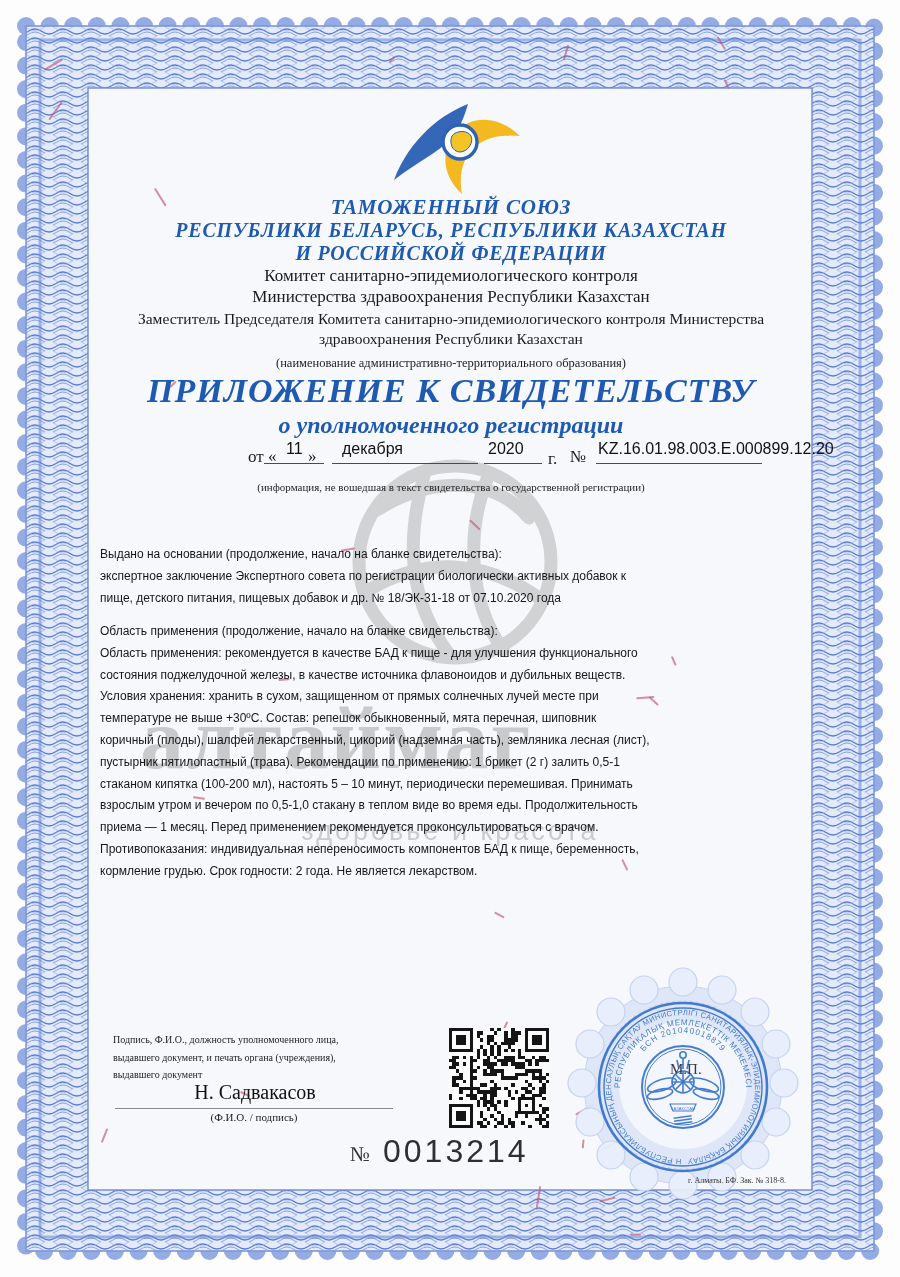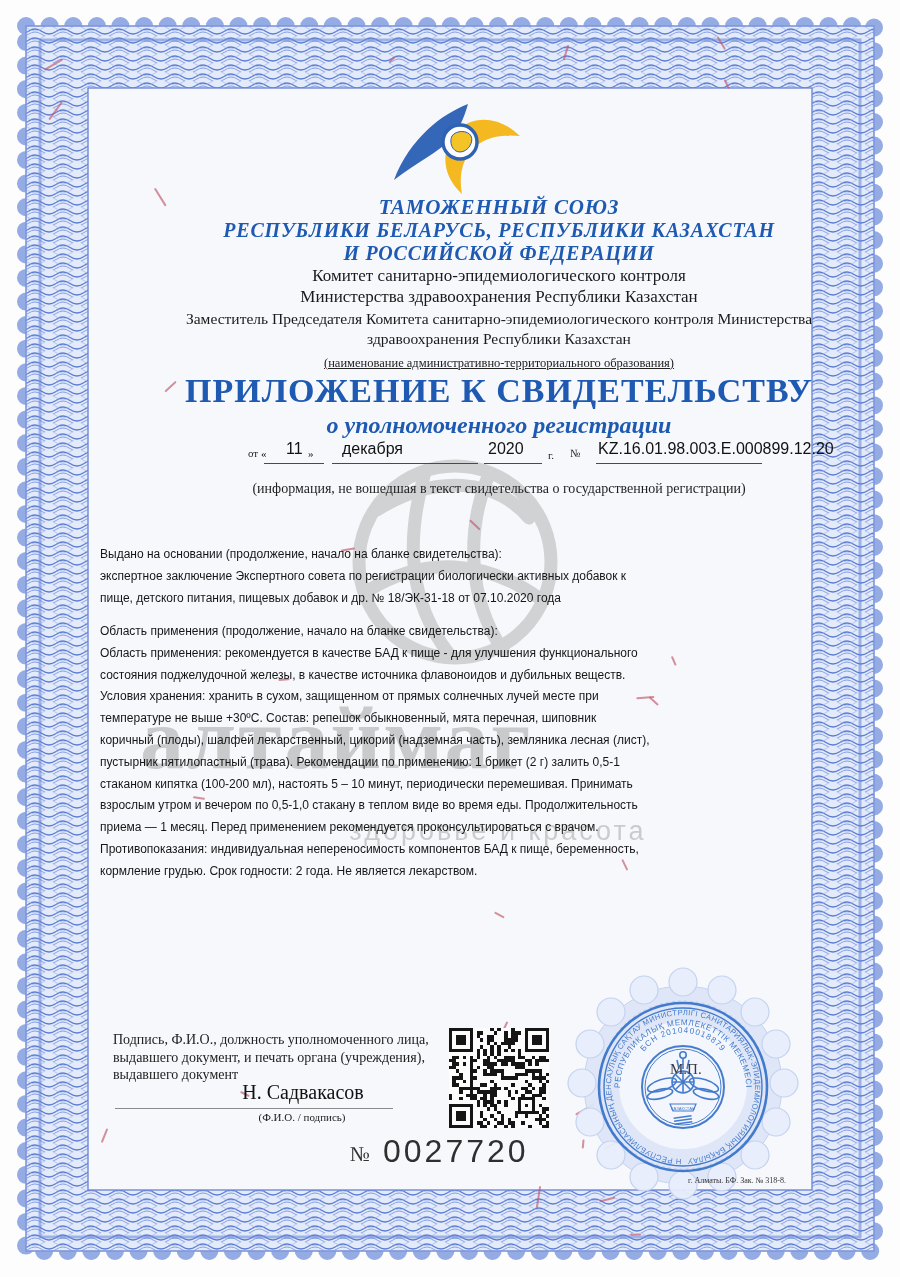--- a/index.html
+++ b/index.html
@@ -1,56 +1,56 @@
 <!DOCTYPE html>
 <html><head>
 <meta charset="utf-8">
 <style>
   html,body{margin:0;padding:0;background:#e9e9e9;}
   .page{position:relative;width:900px;height:1277px;background:#fdfdfe;overflow:hidden;
         font-family:"Liberation Serif", serif;color:#1a1a1a;margin:0 auto;}
   .inner-paper{position:absolute;left:88px;top:88px;width:724px;height:1102px;background:#f6f8fc;}
   .abs{position:absolute;}
-  .ctr{text-align:center;padding-left:48px;}
+  .ctr{text-align:center;}
   .pre{white-space:pre-line;}
 
   
   .union{color:#1e5ab2;font-weight:bold;font-style:italic;letter-spacing:.8px;}
   .t-union1{left:90px;top:195px;width:722px;font-size:21px;}
   .t-union2{left:90px;top:219px;width:722px;font-size:20px;}
   .t-union3{left:90px;top:242px;width:722px;font-size:20px;}
   .t-comm1{left:90px;top:266px;width:722px;font-size:17px;}
   .t-comm2{left:90px;top:287px;width:722px;font-size:17px;}
   .t-issuer{left:90px;top:309px;width:722px;font-size:15.5px;line-height:20px;}
-  .t-territory{left:90px;top:356px;width:722px;font-size:12.5px;color:#222;text-decoration:underline;}
-  .t-title{left:90px;top:372px;width:722px;font-size:34px;color:#1e5ab2;font-weight:bold;letter-spacing:1px;}
+  .t-territory{left:90px;top:356px;width:722px;font-size:12.5px;color:#222;}
+  .t-title{left:90px;top:372px;width:722px;font-size:34px;color:#1e5ab2;font-weight:bold;font-style:italic;letter-spacing:1px;}
   .t-sub{left:90px;top:412px;width:722px;font-size:24px;color:#1e5ab2;font-weight:bold;font-style:italic;}
 
   
-  .serif16{font-size:11px;}
+  .serif16{font-size:17px;}
   .val{font-family:"Liberation Sans", sans-serif;font-size:16px;color:#111;}
   .uline{border-bottom:1.2px solid #4a4a4a;height:1px;}
 
-  .t-infocap{left:90px;top:481px;width:722px;font-size:14px;color:#1f1f1f;}
+  .t-infocap{left:90px;top:481px;width:722px;font-size:11px;color:#1f1f1f;}
 
   
   .body-par{font-family:"Liberation Sans", sans-serif;font-size:12px;line-height:21.8px;color:#161616;}
   .t-par1{left:100px;top:544px;width:722px;}
   .t-par2{left:100px;top:621px;width:722px;}
 
   
   .wm-brand{left:140px;top:688px;width:620px;font-family:Liberation Serif, serif;
             font-size:88px;font-weight:bold;color:#8c8c8c;opacity:.42;letter-spacing:2px;z-index:0;}
   .wm-brand-sub{left:300px;top:816px;width:300px;font-family:"Liberation Sans", sans-serif;
             font-size:27px;color:#bdbdbd;opacity:.75;letter-spacing:3px;z-index:0;}
   .wm-globe{left:345px;top:452px;z-index:0;}
   .above{z-index:2;}
 
   
-  .t-sigcap{left:113px;top:1031px;width:330px;font-size:14px;line-height:17.5px;color:#222;}
+  .t-sigcap{left:113px;top:1031px;width:330px;font-size:10px;line-height:17.5px;color:#222;}
   .t-signame{left:115px;top:1081px;width:280px;font-size:20px;color:#111;}
   .sig-line{left:115px;top:1108px;width:278px;border-top:1.2px solid #8a8a8a;height:0;}
   .t-sigline-cap{left:115px;top:1111px;width:278px;font-size:11px;}
 
   
   .t-serial-sign{left:350px;top:1142px;font-size:21px;color:#333;}
   .t-serial-num{left:383px;top:1133px;font-family:"Liberation Sans", sans-serif;
                 font-size:32px;letter-spacing:3px;color:#2f2f2f;}
 
   .t-printnote{left:688px;top:1176px;font-size:8px;color:#333;}
@@ -433,21 +433,21 @@
       <rect x="24" y="2" width="3" height="3" fill="#151515"></rect>
       <rect x="0" y="22" width="7" height="7" fill="#151515"></rect>
       <rect x="1" y="23" width="5" height="5" fill="#fcfcfc"></rect>
       <rect x="2" y="24" width="3" height="3" fill="#151515"></rect>
       <rect x="20" y="20" width="5" height="5" fill="#151515"></rect>
       <rect x="21" y="21" width="3" height="3" fill="#fcfcfc"></rect>
       <rect x="22" y="22" width="1" height="1" fill="#151515"></rect>
     </svg>
 
   <span class="abs t-serial-sign above">№</span>
-  <span class="abs t-serial-num above">0027720</span>
+  <span class="abs t-serial-num above">0013214</span>
 
   <svg class="abs above" width="270" height="270" viewBox="0 0 270 270" style="left:548px;top:952px;">
     <g opacity="0.95">
       <g fill="#dde6f7" stroke="#c2d1ef" stroke-width="1">
         <circle cx="135" cy="133" r="99"></circle>
       </g>
       <g fill="#e8eefb" stroke="#c2d1ef" stroke-width="1.2">
         <circle cx="135" cy="30" r="14"></circle>
           <circle cx="174" cy="38" r="14"></circle>
           <circle cx="207" cy="60" r="14"></circle>

